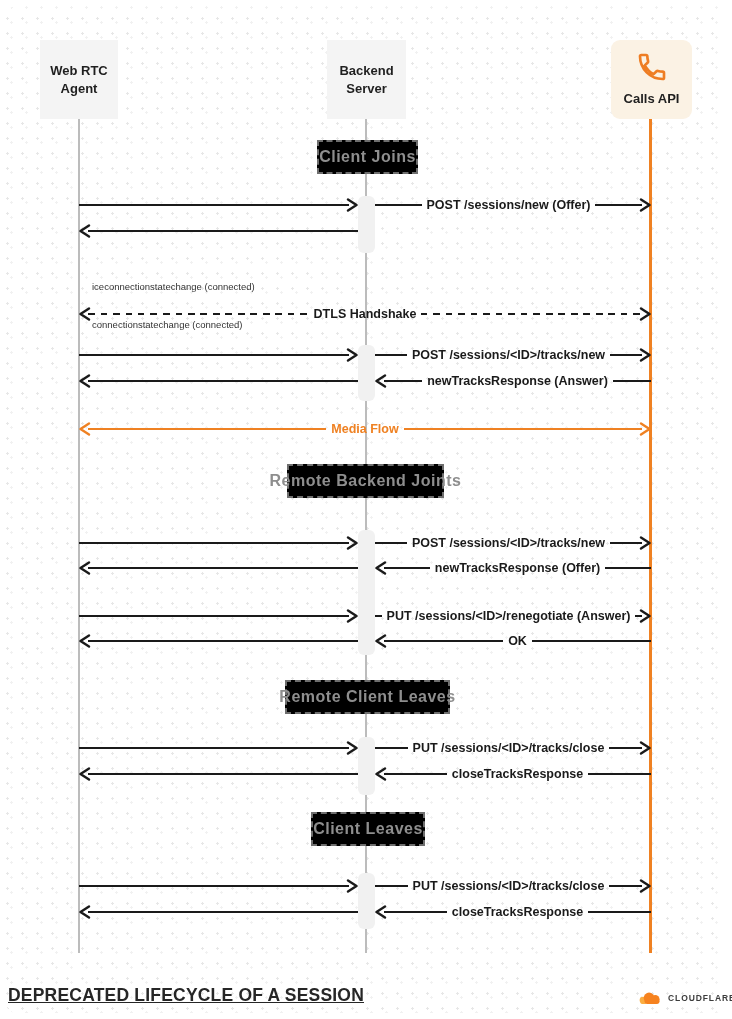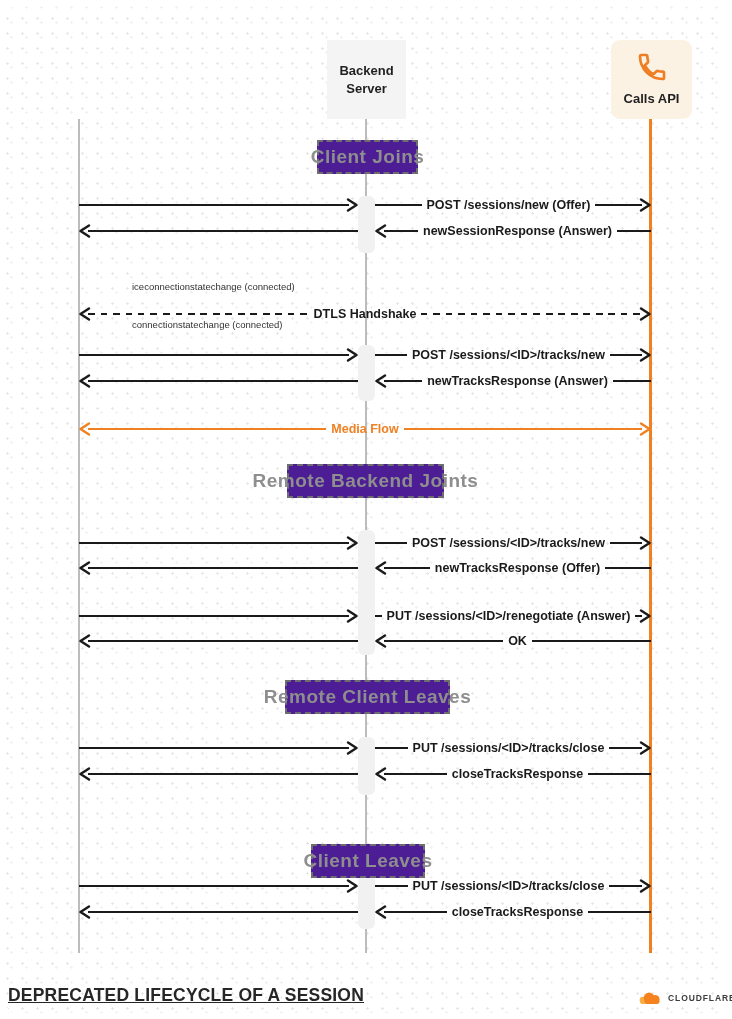--- a/index.html
+++ b/index.html
@@ -15,38 +15,38 @@
          font-weight:700;font-size:13px;color:#1f1f1f;line-height:1.35;}
   #actor-web{left:40px;width:78px;}
   #actor-backend{left:327px;width:79px;}
   #actor-calls{left:611px;width:81px;background:#FBF2E4;border-radius:9px;
                flex-direction:column;gap:7px;}
   .life{position:absolute;top:119px;width:2px;height:834px;background:#bcbcbc;z-index:1;}
   #life-web{left:78px;}
   #life-backend{left:365px;}
   #life-calls{left:649px;width:3px;background:#EF8122;}
   .act{position:absolute;left:358px;width:17px;background:#f1f1f1;border-radius:6px;z-index:2;}
-  .sect{position:absolute;background:#4c1d95;border:2px dashed #6e6e6e;color:#8e8e8e;
-        font-weight:600;font-size:19px;letter-spacing:.5px;z-index:4;
+  .sect{position:absolute;background:#000000;border:2px dashed #6e6e6e;color:#8e8e8e;
+        font-weight:600;font-size:16px;letter-spacing:.5px;z-index:4;
         display:flex;align-items:center;justify-content:center;white-space:nowrap;}
   .msg{position:absolute;left:79px;width:684px;height:16px;z-index:3;color:#1a1a1a;}
   .seg{position:absolute;top:0;height:16px;display:flex;align-items:center;}
   .segA{left:0;width:279px;}
   .segB{left:296px;width:276px;}
   .full{left:0;width:572px;}
   .ln{flex:1;min-width:2px;height:0;border-top:2.5px solid #1a1a1a;}
   .dash .ln{border:0;height:2.4px;
         background:repeating-linear-gradient(90deg,#1a1a1a 0 6.5px,transparent 6.5px 12.5px);}
   .accent{color:#EF8122;}
   .accent .ln{border-top-color:#EF8122;}
   .lbl{font-weight:700;font-size:12.5px;padding:0 5px;white-space:nowrap;}
   .ch{flex:none;}
   .chr{margin-left:-3px;}
   .chl{transform:scaleX(-1);margin-right:-3px;}
-  .event{position:absolute;font-size:9.5px;color:#333;z-index:3;white-space:nowrap;margin-left:40px;}
+  .event{position:absolute;font-size:9.5px;color:#333;z-index:3;white-space:nowrap;}
   #footer-title{position:absolute;left:8px;top:985px;font-size:17.5px;font-weight:700;
         letter-spacing:.2px;color:#262626;z-index:4;text-decoration:underline;}
   #brand{position:absolute;left:638px;top:990px;display:flex;align-items:center;gap:4px;z-index:4;}
   #brand-name{font-size:8.5px;font-weight:800;letter-spacing:.9px;color:#3c3c3c;}
   .phone-svg{display:block;}
 </style>
 </head>
 <body>
 
 <div id="stage">
@@ -55,40 +55,43 @@
   <div class="life" id="life-web"></div>
   <div class="life" id="life-backend"></div>
   <div class="life" id="life-calls"></div>
 
   <div class="act" style="top:196px;height:57px"></div>
   <div class="act" style="top:345px;height:56px"></div>
   <div class="act" style="top:530px;height:125px"></div>
   <div class="act" style="top:737px;height:58px"></div>
   <div class="act" style="top:873px;height:56px"></div>
 
+  <div class="actor" id="actor-web">
+    <span>Web RTC Agent</span>
+  </div>
   <div class="actor" id="actor-backend">
     <span>Backend Server</span>
   </div>
   <div class="actor" id="actor-calls">
     <svg class="phone-svg" width="32" height="32" viewBox="0 0 24 24">
       <path d="M20 15.5c-1.25 0-2.45-.2-3.57-.57a1 1 0 0 0-1.02.24l-2.2 2.2a15.05 15.05 0 0 1-6.59-6.59l2.2-2.2a1 1 0 0 0 .25-1.01A11.36 11.36 0 0 1 8.5 4 1 1 0 0 0 7.5 3H4a1 1 0 0 0-1 1 17 17 0 0 0 17 17 1 1 0 0 0 1-1v-3.5a1 1 0 0 0-1-1z" fill="none" stroke="#EE7D23" stroke-width="2" stroke-linejoin="round"></path>
     </svg>
     <span>Calls API</span>
   </div>
 
   <div class="sect" style="left:317px;top:140px;width:97px;height:30px">
     <span>Client Joins</span>
   </div>
   <div class="sect" style="left:287px;top:464px;width:153px;height:30px">
     <span>Remote Backend Joints</span>
   </div>
   <div class="sect" style="left:285px;top:680px;width:161px;height:30px">
     <span>Remote Client Leaves</span>
   </div>
-  <div class="sect" style="left:311px;top:844px;width:110px;height:30px">
+  <div class="sect" style="left:311px;top:812px;width:110px;height:30px">
     <span>Client Leaves</span>
   </div>
 
   <div class="msg" style="top:197px">
     <div class="seg segA">
         <span class="ln"></span>
       <svg class="ch chr" width="12" height="14" viewBox="0 0 12 14">
           <path d="M2 1.5 L10.5 7 L2 12.5" fill="none" stroke="currentColor" stroke-width="2.4" stroke-linecap="round" stroke-linejoin="round"></path>
         </svg>
       </div>
@@ -100,28 +103,20 @@
           <path d="M2 1.5 L10.5 7 L2 12.5" fill="none" stroke="currentColor" stroke-width="2.4" stroke-linecap="round" stroke-linejoin="round"></path>
         </svg>
       </div>
   </div>
 
   <div class="msg" style="top:223px">
     <div class="seg segA">
       <svg class="ch chl" width="12" height="14" viewBox="0 0 12 14">
           <path d="M2 1.5 L10.5 7 L2 12.5" fill="none" stroke="currentColor" stroke-width="2.4" stroke-linecap="round" stroke-linejoin="round"></path>
         </svg>
-      <span class="ln"></span>
-      </div>
-    <div class="seg segB">
-      <svg class="ch chl" width="12" height="14" viewBox="0 0 12 14">
-          <path d="M2 1.5 L10.5 7 L2 12.5" fill="none" stroke="currentColor" stroke-width="2.4" stroke-linecap="round" stroke-linejoin="round"></path>
-        </svg>
-      <span class="ln"></span>
-      <span class="lbl">newSessionResponse (Answer)</span>
       <span class="ln"></span>
       </div>
   </div>
 
   <div class="event" style="left:92px;top:281px">iceconnectionstatechange (connected)</div>
 
   <div class="msg dash" style="top:306px">
     <div class="seg full">
       <svg class="ch chl" width="12" height="14" viewBox="0 0 12 14">
           <path d="M2 1.5 L10.5 7 L2 12.5" fill="none" stroke="currentColor" stroke-width="2.4" stroke-linecap="round" stroke-linejoin="round"></path>

